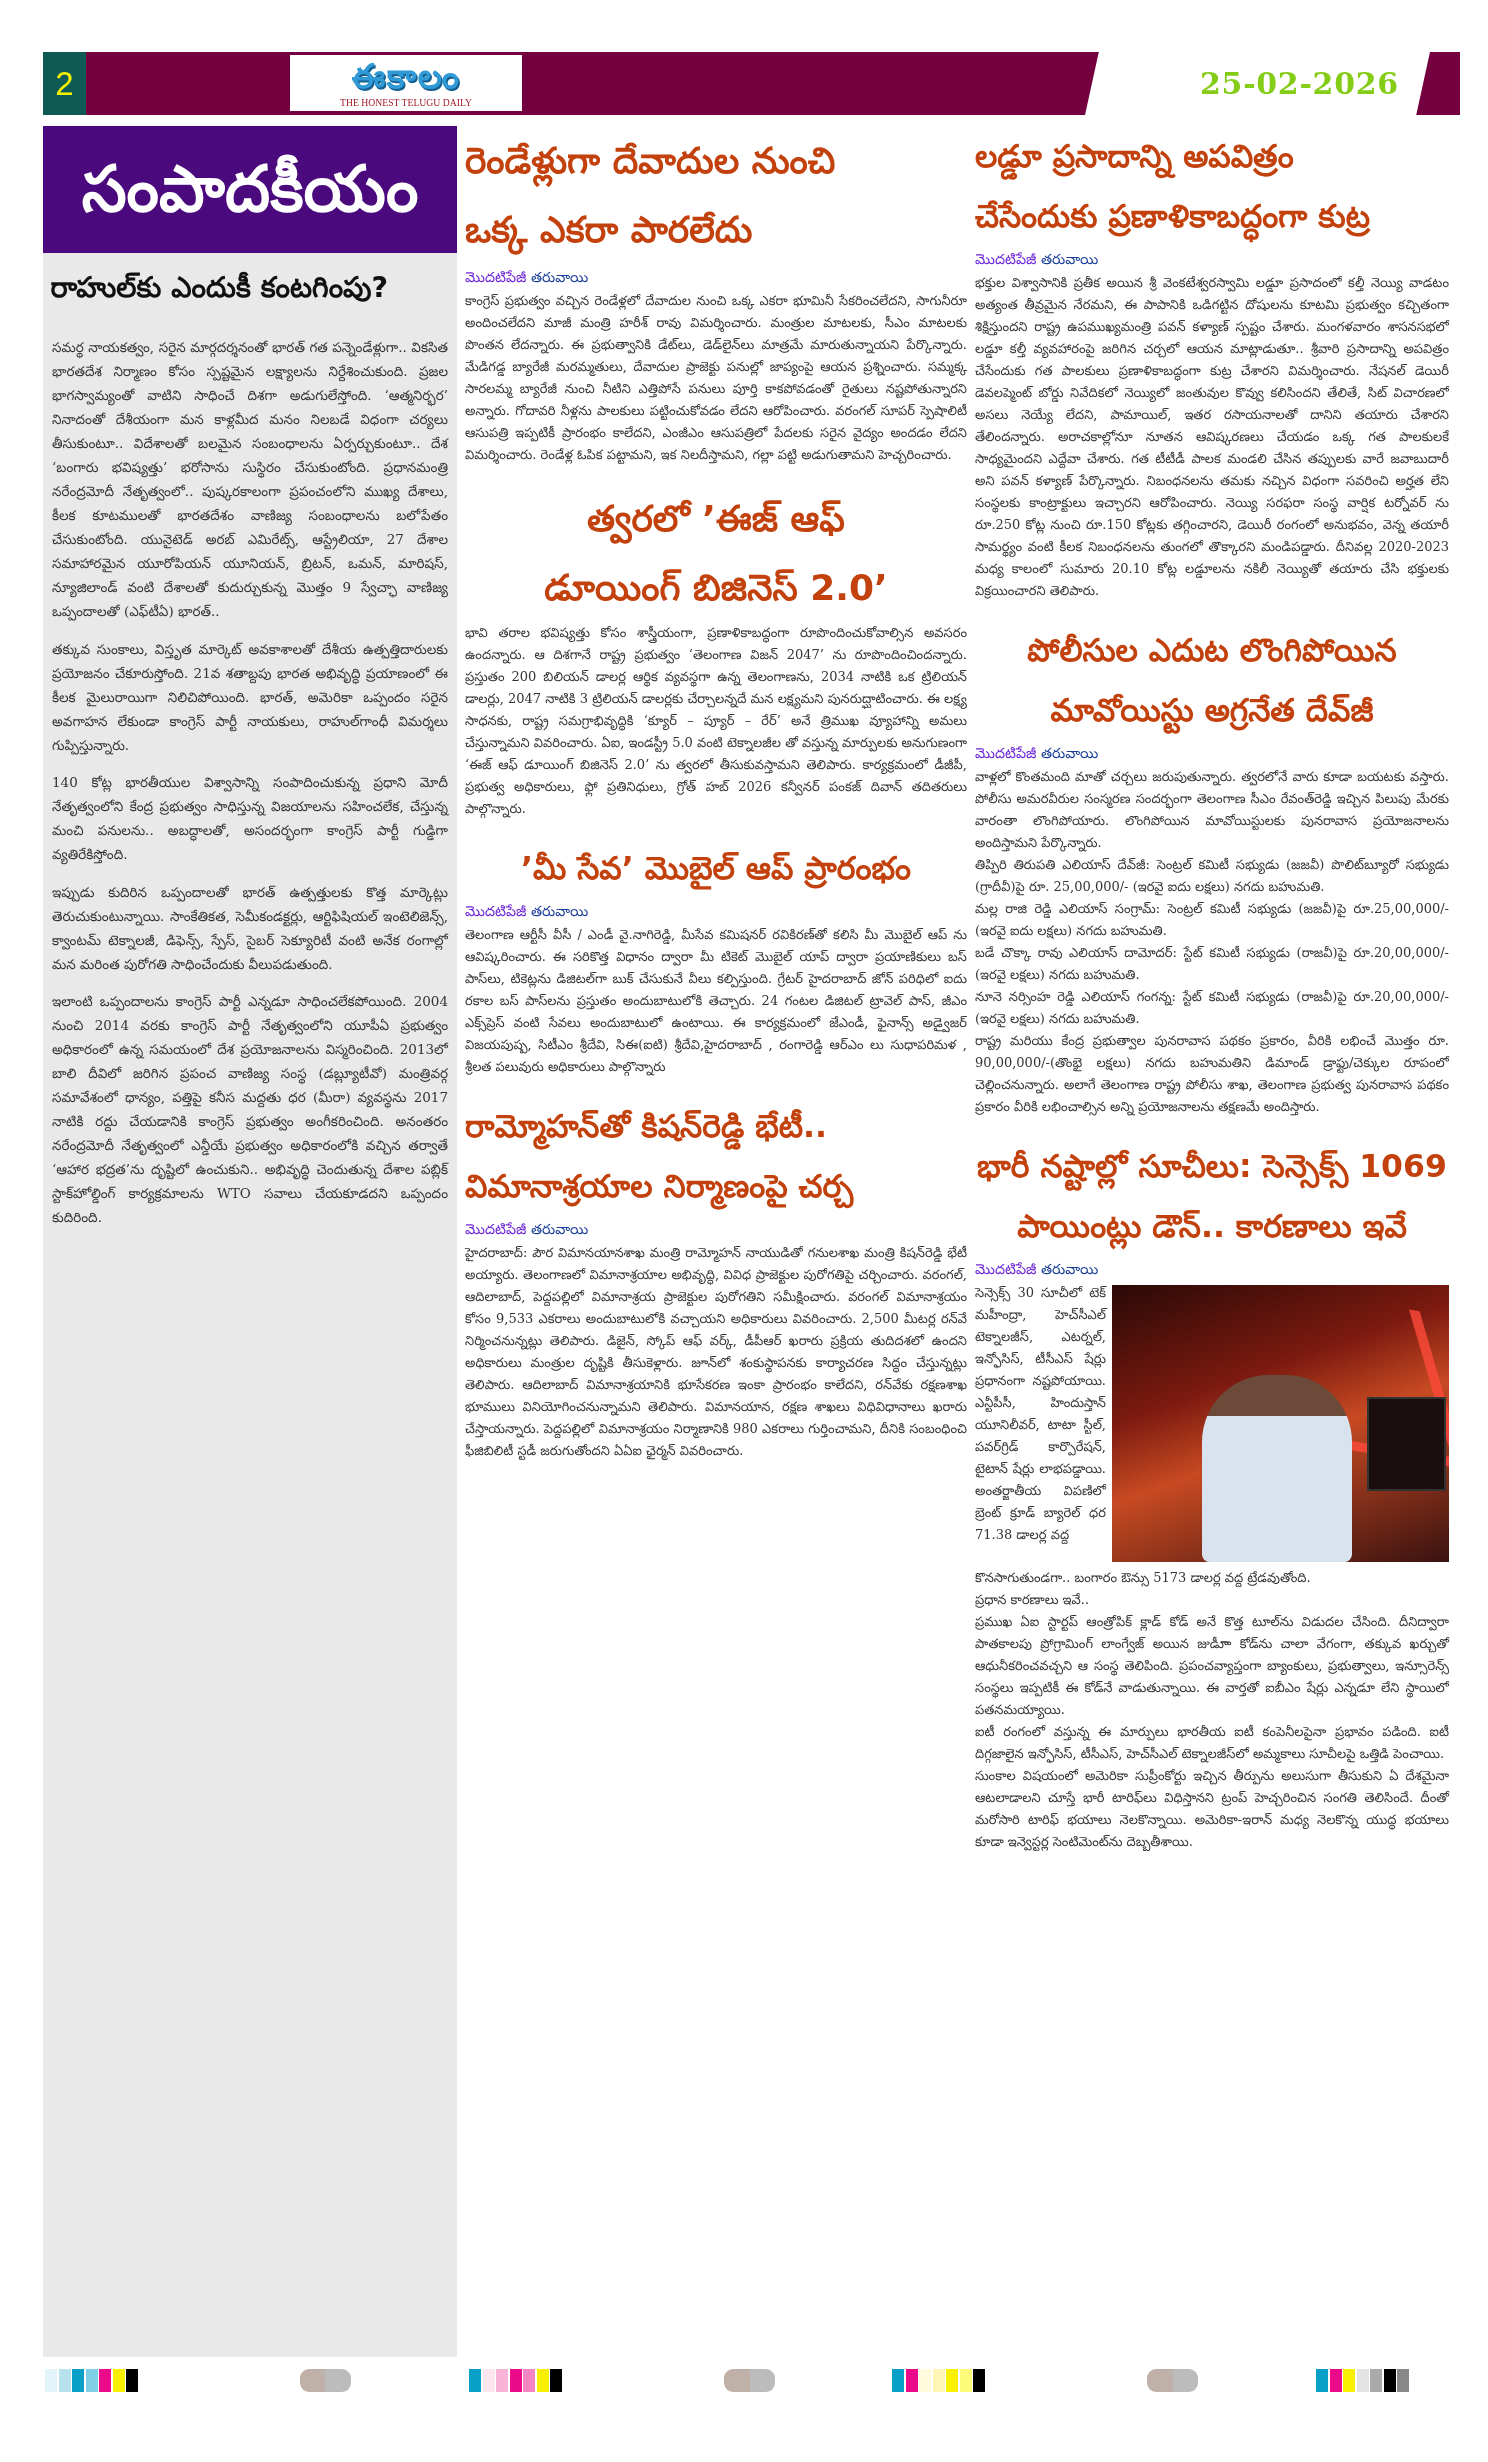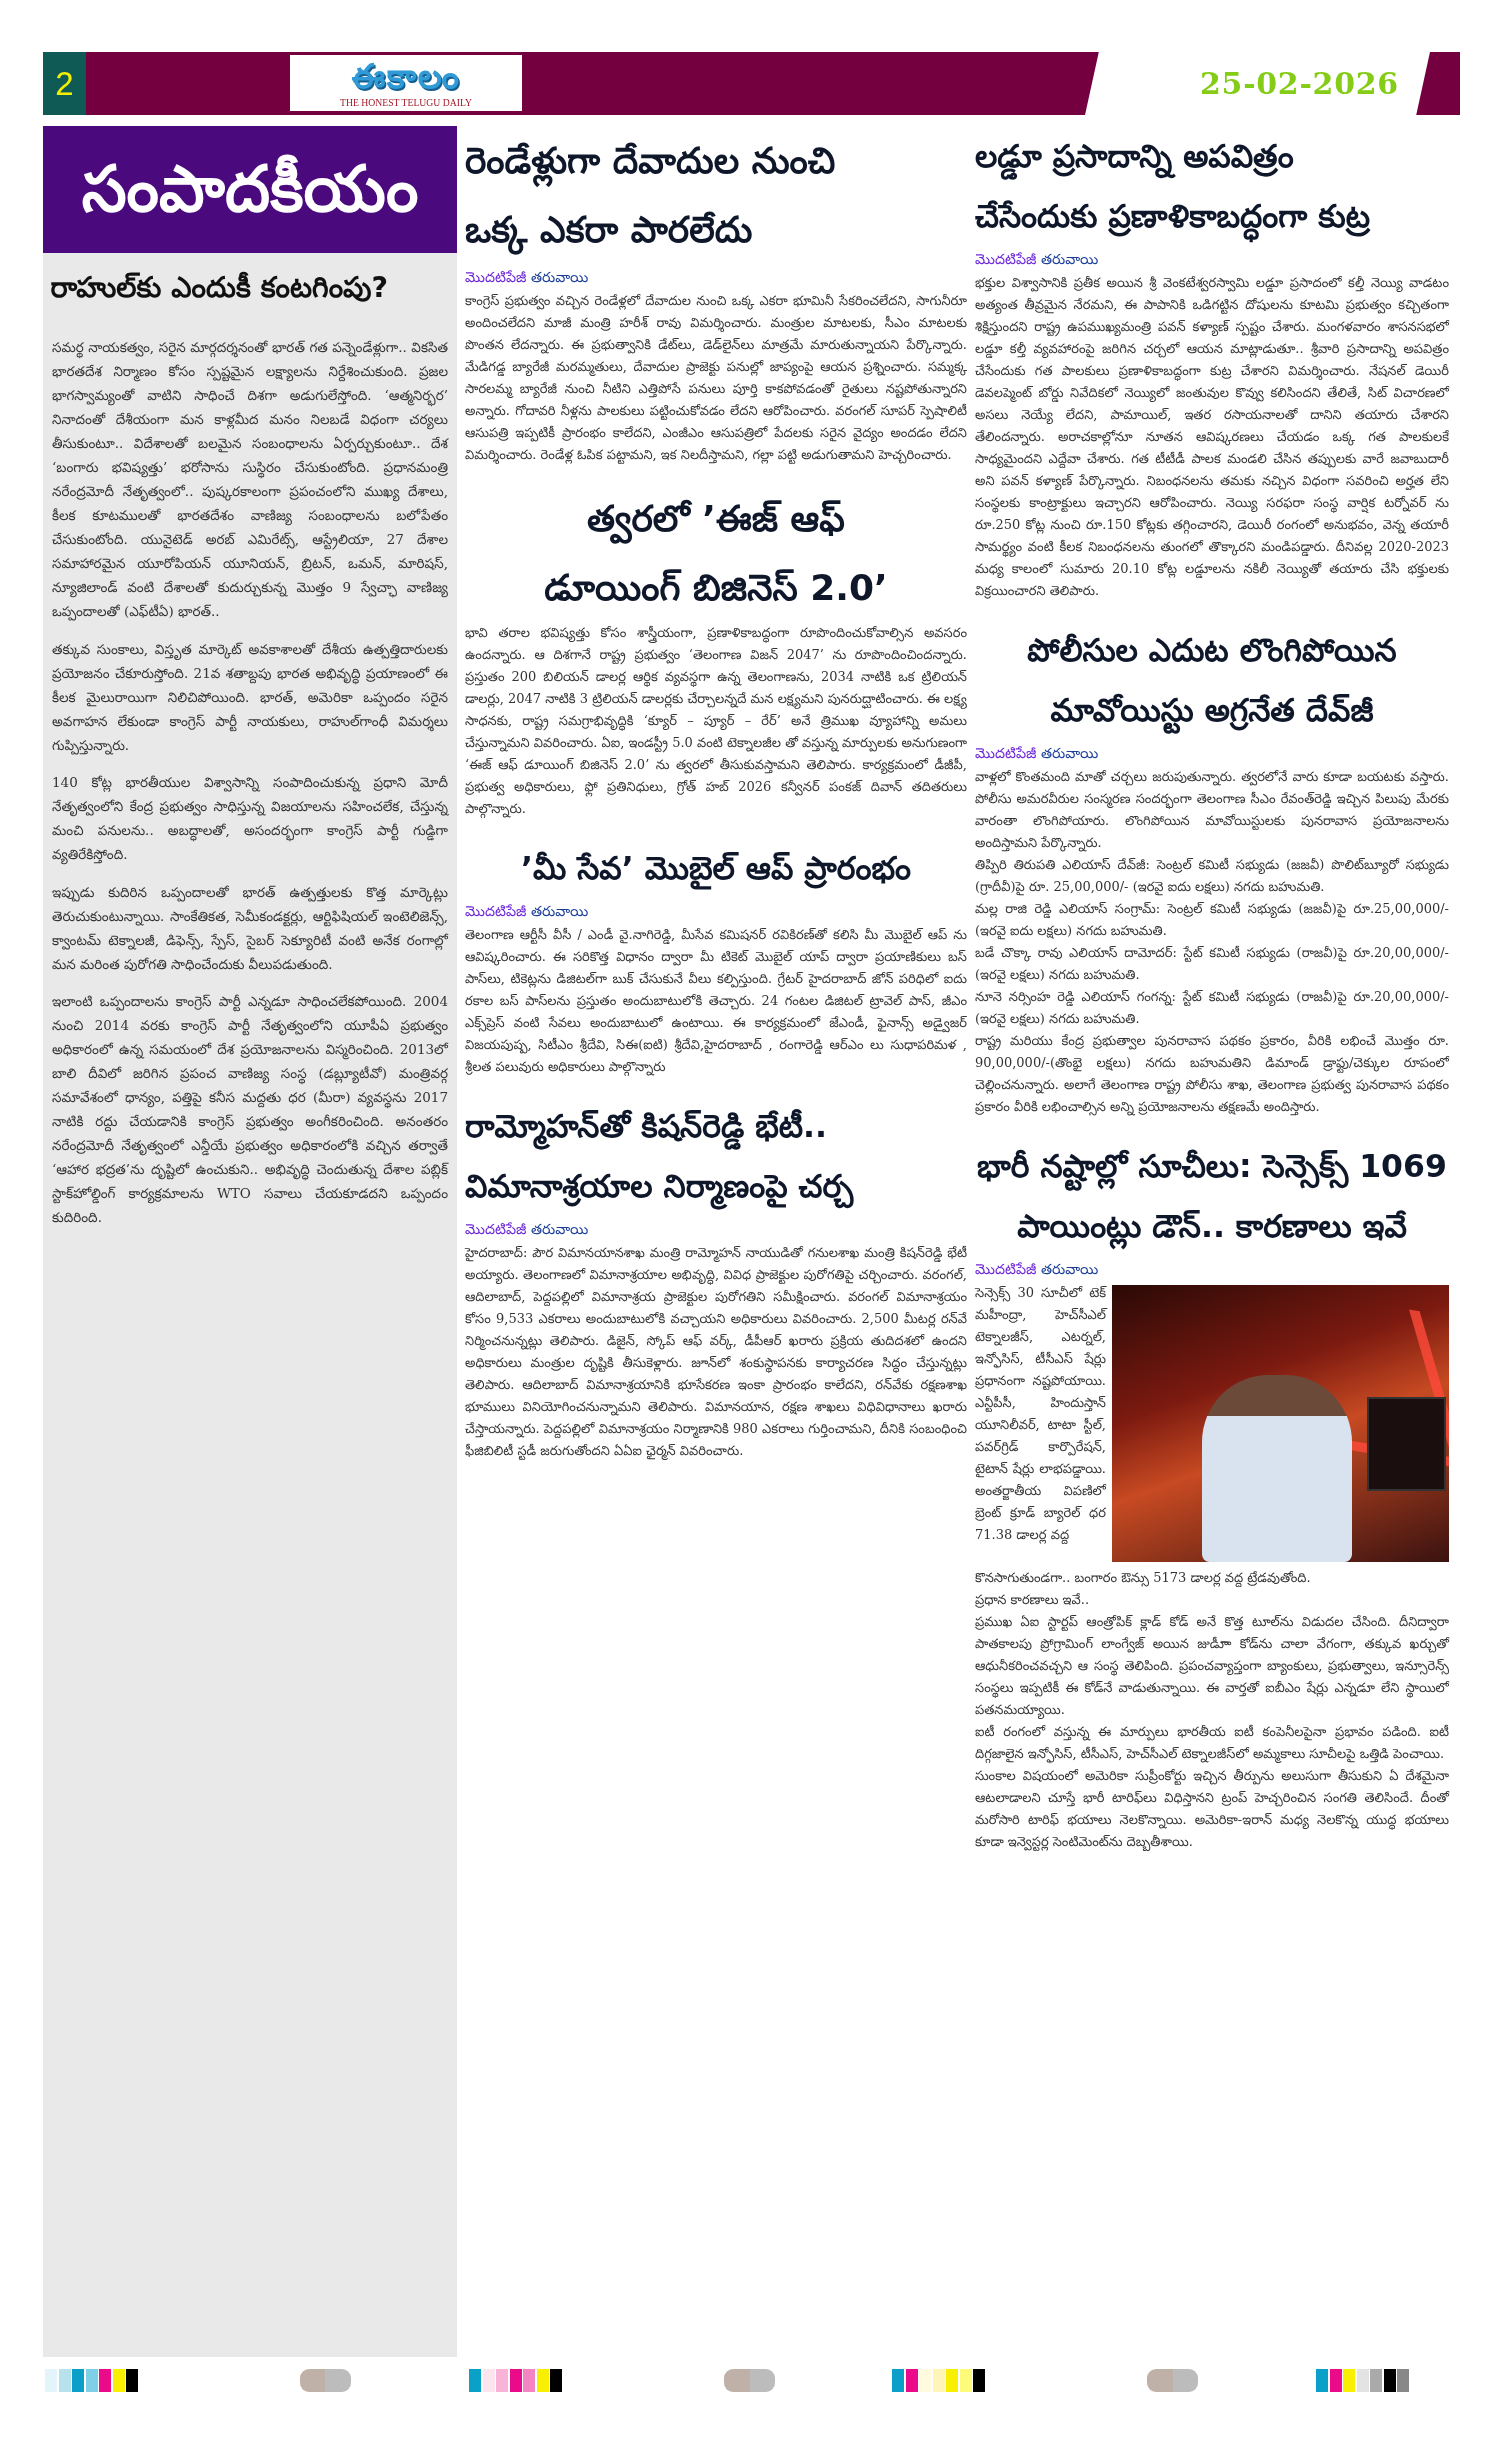--- a/index.html
+++ b/index.html
@@ -21,21 +21,21 @@
   .col-left { left:43px; width:414px; height:2231px; background:#e9e9e9; }
   .col-mid { left:465px; width:502px; }
   .col-right { left:975px; width:474px; }
 
   .ed-banner { background:#4a0a7d; height:127px; color:#fff; text-align:center;
                font-family:"DejaVu Sans", sans-serif; font-size:64px; line-height:127px; font-weight:bold; }
   .ed-title { font-family:"DejaVu Sans", sans-serif; font-weight:bold; font-size:28.5px; color:#111;
               padding:18px 7.5px 6px 7.5px; }
   .body { font-size:13px; line-height:22px; text-align:justify; color:#333; }
   .col-left .body { padding:4.5px 9px; font-size:13.5px; line-height:24px; }
-  .headline { font-family:"DejaVu Sans", sans-serif; font-weight:bold; color:#0f172a; }
+  .headline { font-family:"DejaVu Sans", sans-serif; font-weight:bold; color:#c2410c; }
   .h-big { font-size:36px; line-height:69px; }
   .h-mid { font-size:31.5px; line-height:60px; }
   .center { text-align:center; }
   .dateline { font-family:"DejaVu Sans", sans-serif; font-size:14.2px; margin:4.5px 0 1.5px; }
   .dateline .red { color:#6d28d9; font-weight:normal; }
   .dateline .blue { color:#1a3d9a; }
   .gap { height:18px; }
   .photo { float:right; width:337px; height:277px; margin:3px 0 4.5px 6px; position:relative; overflow:hidden;
            background:linear-gradient(160deg,#2a0906 0%,#7c1a10 35%,#c74a22 55%,#3a1210 100%); }
   .photo .arrow { position:absolute; left:127px; top:7.5px; width:187px; height:150px;

